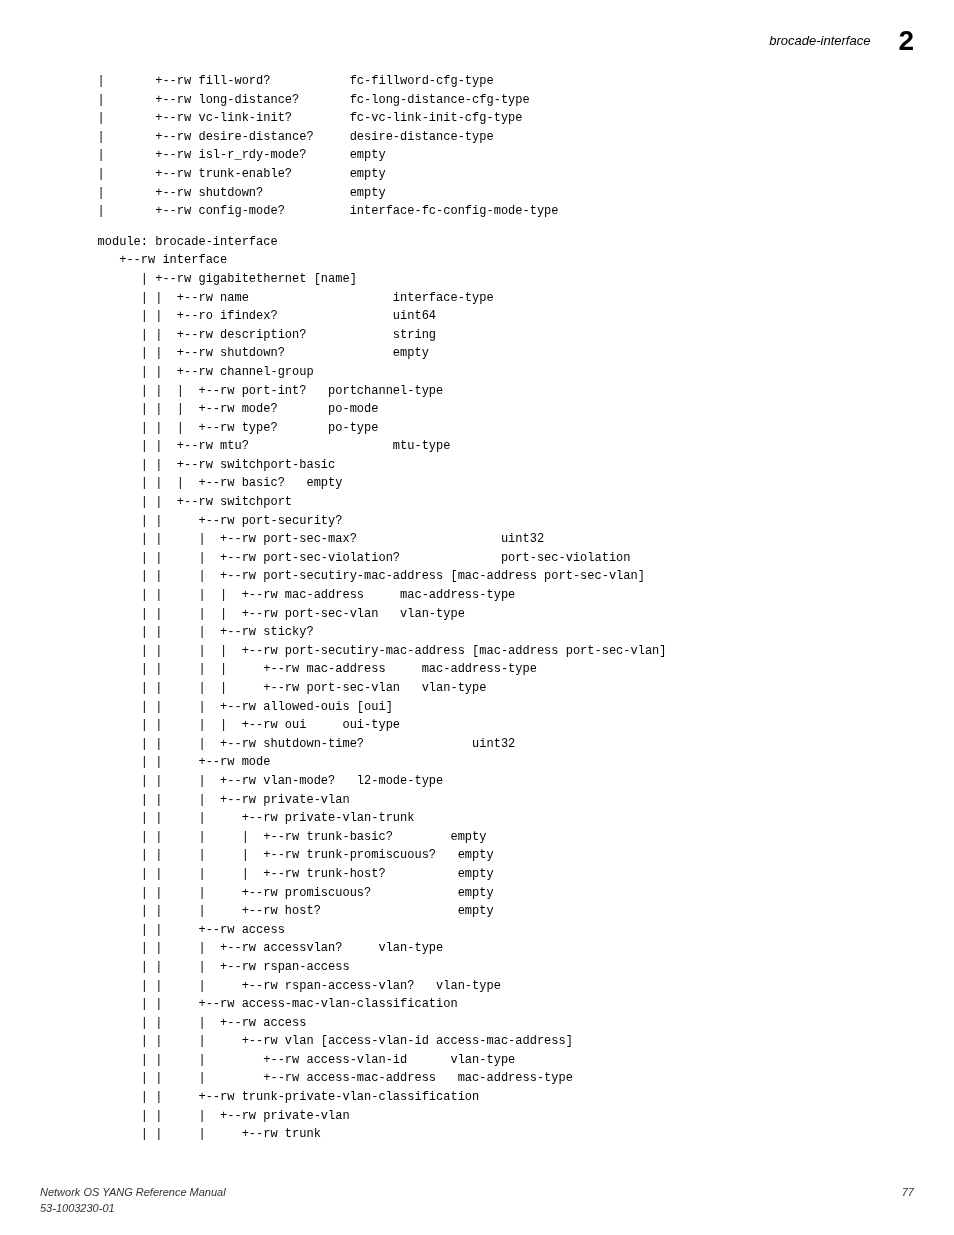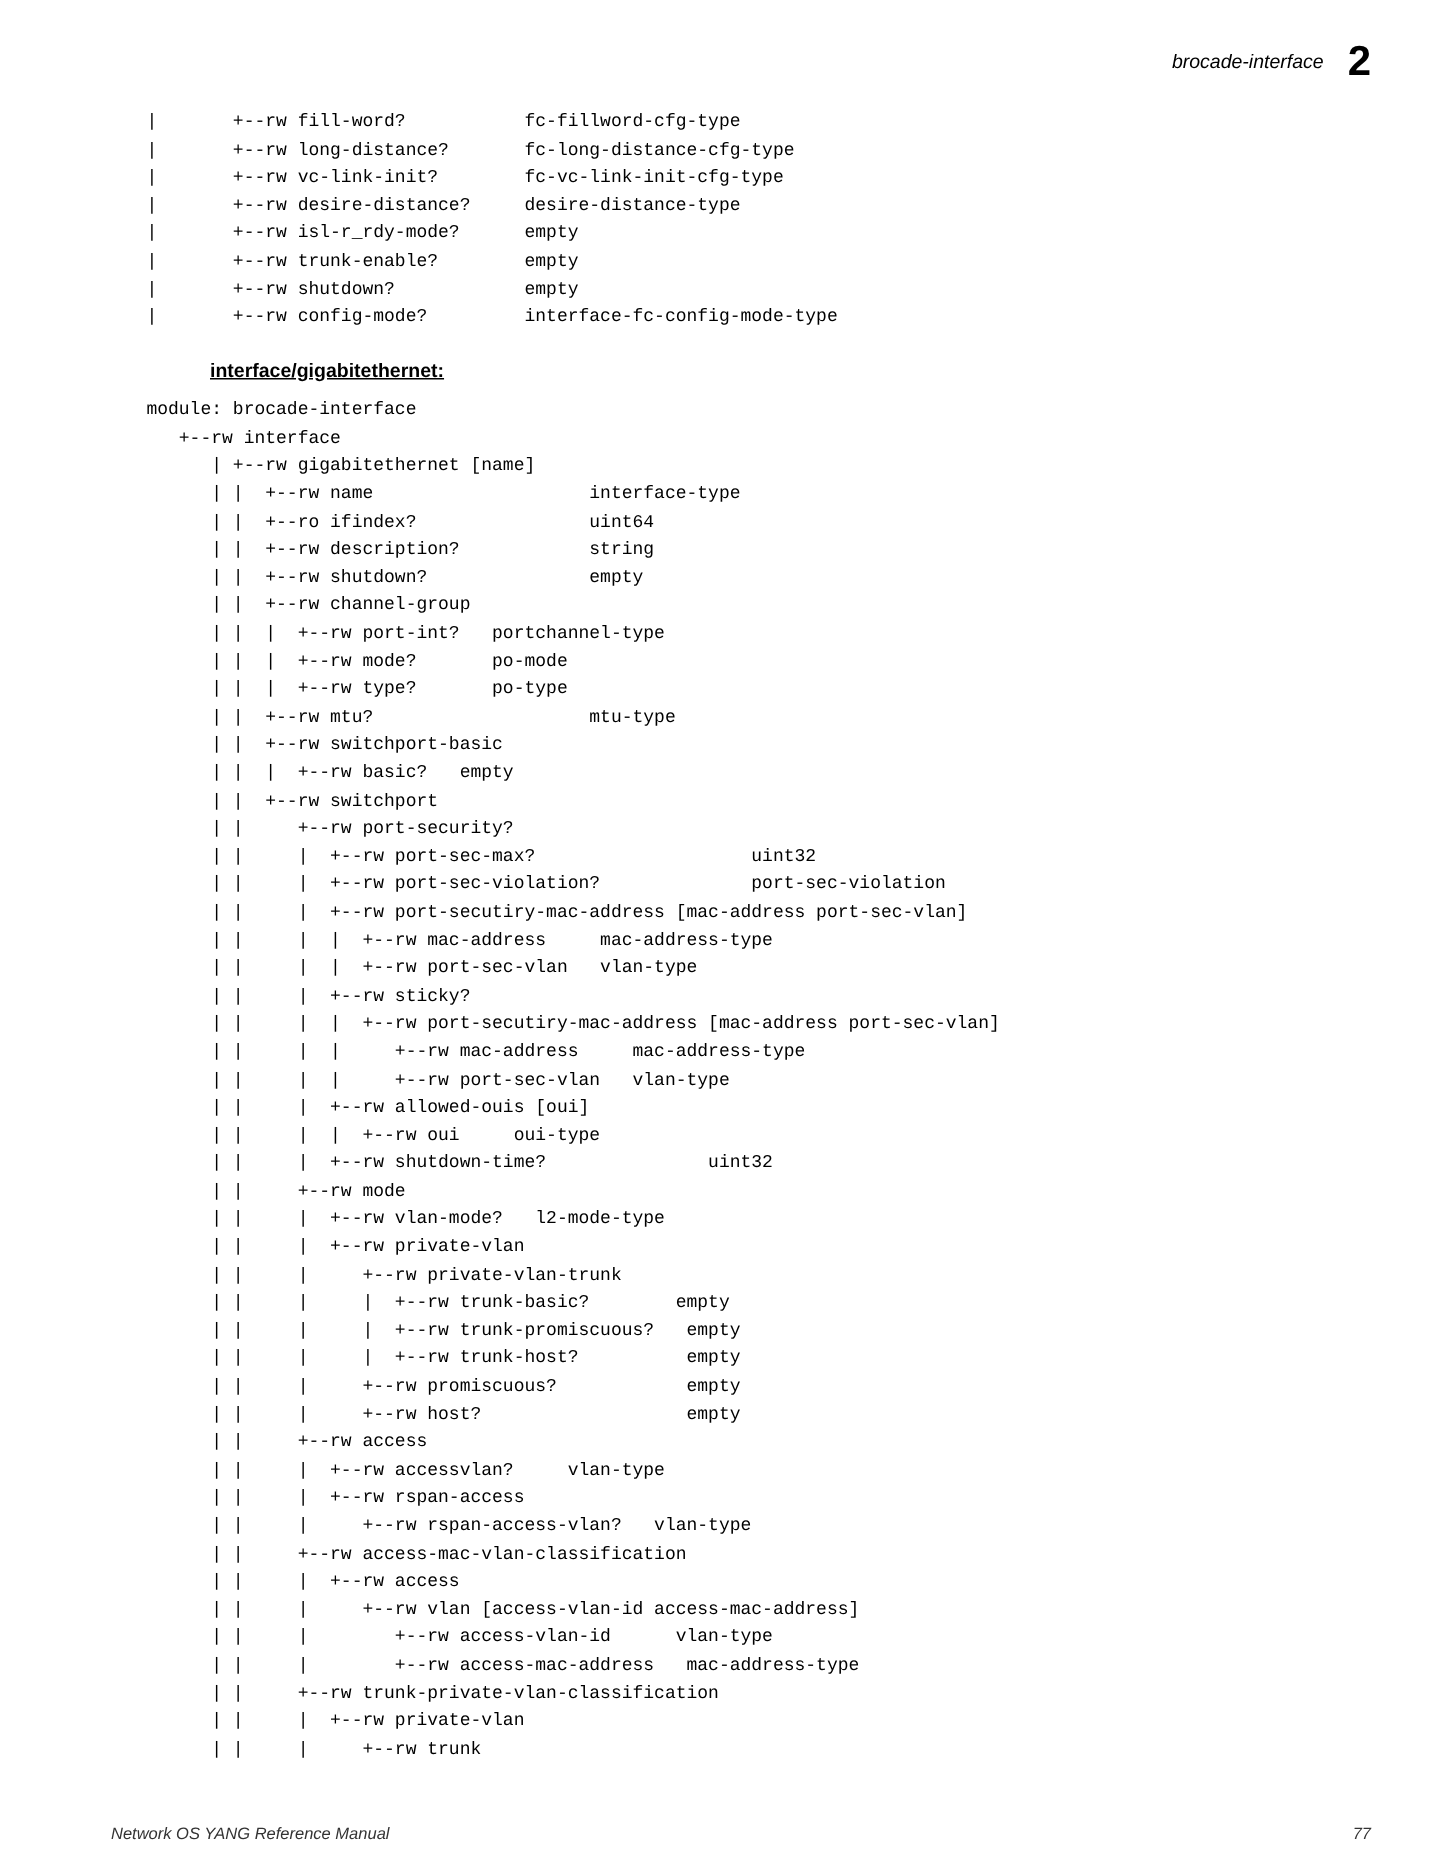--- a/index.html
+++ b/index.html
@@ -20,21 +20,21 @@
       display: flex;
       justify-content: flex-end;
       align-items: center;
       margin-bottom: 10px;
       font-family: Arial, sans-serif;
       font-size: 13px;
     }
     .header-title {
       font-style: italic;
       color: #000;
-      margin-right: 16px;
+      margin-right: 28px;
     }
     .header-page {
       font-size: 28px;
       font-weight: bold;
       color: #000;
     }
     .code-block {
       font-family: 'Courier New', Courier, monospace;
       font-size: 12px;
       white-space: pre;
@@ -63,22 +63,21 @@
 
 <div class="page-wrapper">
 
   <div class="header-bar">
     <span class="header-title">brocade-interface</span>
     <span class="header-page">2</span>
   </div>
 
   <div class="code-block" id="top-code-container"><div>        |       +--rw fill-word?           fc-fillword-cfg-type</div><div>        |       +--rw long-distance?       fc-long-distance-cfg-type</div><div>        |       +--rw vc-link-init?        fc-vc-link-init-cfg-type</div><div>        |       +--rw desire-distance?     desire-distance-type</div><div>        |       +--rw isl-r_rdy-mode?      empty</div><div>        |       +--rw trunk-enable?        empty</div><div>        |       +--rw shutdown?            empty</div><div>        |       +--rw config-mode?         interface-fc-config-mode-type</div></div>
 
-  <div class="section-heading">interface/gigabitethernet:</div>
 
   <div class="code-block" id="main-code-container"><div>        module: brocade-interface</div><div>           +--rw interface</div><div>              | +--rw gigabitethernet [name]</div><div>              | |  +--rw name                    interface-type</div><div>              | |  +--ro ifindex?                uint64</div><div>              | |  +--rw description?            string</div><div>              | |  +--rw shutdown?               empty</div><div>              | |  +--rw channel-group</div><div>              | |  |  +--rw port-int?   portchannel-type</div><div>              | |  |  +--rw mode?       po-mode</div><div>              | |  |  +--rw type?       po-type</div><div>              | |  +--rw mtu?                    mtu-type</div><div>              | |  +--rw switchport-basic</div><div>              | |  |  +--rw basic?   empty</div><div>              | |  +--rw switchport</div><div>              | |     +--rw port-security?</div><div>              | |     |  +--rw port-sec-max?                    uint32</div><div>              | |     |  +--rw port-sec-violation?              port-sec-violation</div><div>              | |     |  +--rw port-secutiry-mac-address [mac-address port-sec-vlan]</div><div>              | |     |  |  +--rw mac-address     mac-address-type</div><div>              | |     |  |  +--rw port-sec-vlan   vlan-type</div><div>              | |     |  +--rw sticky?</div><div>              | |     |  |  +--rw port-secutiry-mac-address [mac-address port-sec-vlan]</div><div>              | |     |  |     +--rw mac-address     mac-address-type</div><div>              | |     |  |     +--rw port-sec-vlan   vlan-type</div><div>              | |     |  +--rw allowed-ouis [oui]</div><div>              | |     |  |  +--rw oui     oui-type</div><div>              | |     |  +--rw shutdown-time?               uint32</div><div>              | |     +--rw mode</div><div>              | |     |  +--rw vlan-mode?   l2-mode-type</div><div>              | |     |  +--rw private-vlan</div><div>              | |     |     +--rw private-vlan-trunk</div><div>              | |     |     |  +--rw trunk-basic?        empty</div><div>              | |     |     |  +--rw trunk-promiscuous?   empty</div><div>              | |     |     |  +--rw trunk-host?          empty</div><div>              | |     |     +--rw promiscuous?            empty</div><div>              | |     |     +--rw host?                   empty</div><div>              | |     +--rw access</div><div>              | |     |  +--rw accessvlan?     vlan-type</div><div>              | |     |  +--rw rspan-access</div><div>              | |     |     +--rw rspan-access-vlan?   vlan-type</div><div>              | |     +--rw access-mac-vlan-classification</div><div>              | |     |  +--rw access</div><div>              | |     |     +--rw vlan [access-vlan-id access-mac-address]</div><div>              | |     |        +--rw access-vlan-id      vlan-type</div><div>              | |     |        +--rw access-mac-address   mac-address-type</div><div>              | |     +--rw trunk-private-vlan-classification</div><div>              | |     |  +--rw private-vlan</div><div>              | |     |     +--rw trunk</div></div>
 
   <div class="footer">
-    <span class="footer-left" id="footer-left-text" style="white-space: pre; margin-left: 34px;">Network OS YANG Reference Manual
+    <span class="footer-left" id="footer-left-text" style="white-space: pre;">Network OS YANG Reference Manual
 53-1003230-01</span>
     <span class="footer-right">77</span>
   </div>
 </div>
 
 </body></html>

